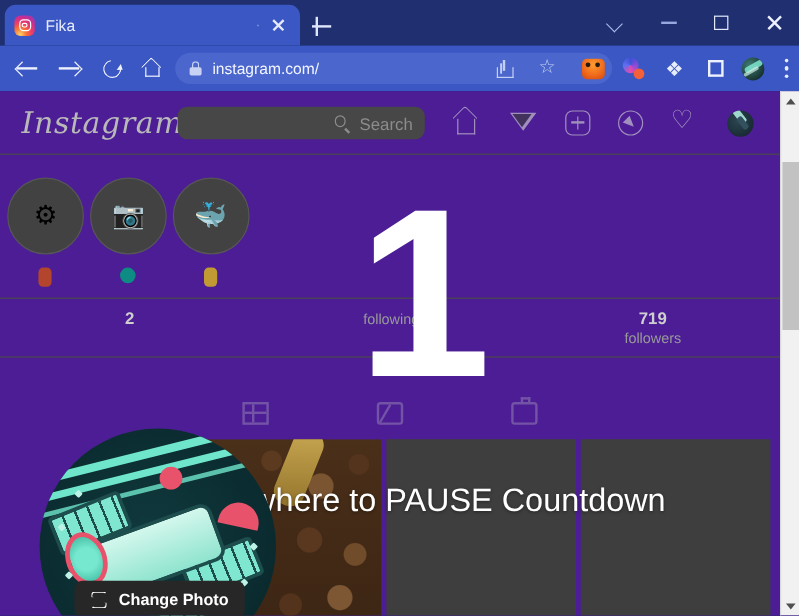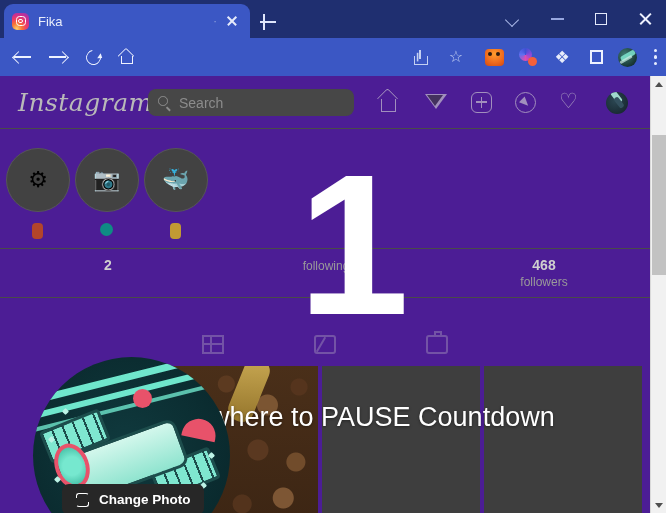--- a/index.html
+++ b/index.html
@@ -147,21 +147,21 @@
   
   .viewport{position:absolute;left:0;top:76px;width:666px;height:441px;background:#4c1d95;overflow:hidden;}
 
   .ig-header{position:absolute;left:0;top:0;width:650px;height:52px;border-bottom:1px solid #4a4a4a;}
   .ig-logo{
     position:absolute;left:18px;top:12px;color:#b9b9b9;font-size:25px;
     font-family:"DejaVu Serif",serif;font-style:italic;letter-spacing:.5px;
   }
   .ig-search{
     position:absolute;left:148px;top:13px;width:206px;height:27px;background:#474747;border-radius:8px;
-    display:flex;align-items:center;padding:0 10px;box-sizing:border-box;
+    display:flex;align-items:center;padding:0 10px;box-sizing:border-box;justify-content:flex-end;
   }
   .s-ico{position:relative;width:13px;height:13px;flex:0 0 auto;margin-right:8px;}
   .s-ico::before{
     content:"";position:absolute;left:0;top:0;width:9.5px;height:9.5px;border:1.5px solid #8c8c8c;
     border-radius:50%;box-sizing:border-box;
   }
   .s-ico::after{content:"";position:absolute;right:0;bottom:0;width:5px;height:1.5px;background:#8c8c8c;transform:rotate(45deg);}
   .s-ph{color:#8c8c8c;font-size:14px;}
 
   .ig-nav{position:absolute;right:22px;top:14px;display:flex;gap:23px;align-items:center;}
@@ -355,20 +355,24 @@
         <i class="head"></i>
       </span>
   </div>
   <div class="nav-ico" style="left:76px">
     <span class="reload"></span>
   </div>
   <div class="nav-ico" style="left:110px">
     <span class="home"></span>
   </div>
 
+  <div class="omnibox">
+    <span class="lock"></span>
+    <span class="url">instagram.com/</span>
+  </div>
 
   <div class="tb-right" style="left:408px">
     <span class="share"></span>
   </div>
   <div class="tb-right" style="left:443px">
     <span class="star">☆</span>
   </div>
   <div class="tb-right" style="left:481px">
     <span class="ext-fox"></span>
   </div>
@@ -426,21 +430,21 @@
     </div>
 
     <div class="statbar">
       <div class="stat stat-0">
         <span class="n">2</span>
       </div>
       <div class="stat stat-1">
         <span class="l">following</span>
       </div>
       <div class="stat stat-2">
-        <span class="n">468</span>
+        <span class="n">719</span>
         <span class="l">followers</span>
       </div>
     </div>
 
     <div class="bio"></div>
 
     <div class="tabs-row">
       <span class="tb-ico tb-grid"></span>
       <span class="tb-ico tb-reel"></span>
       <span class="tb-ico tb-tag"></span>

